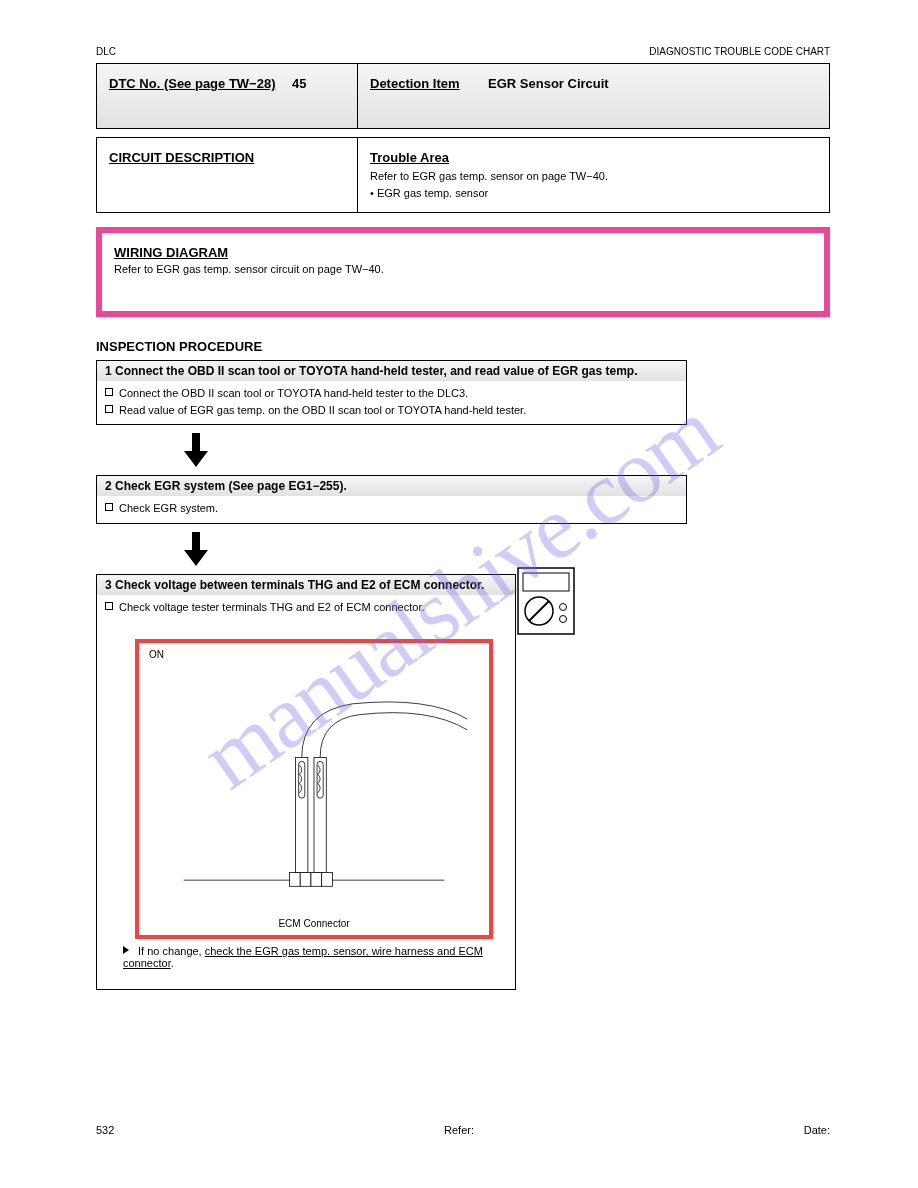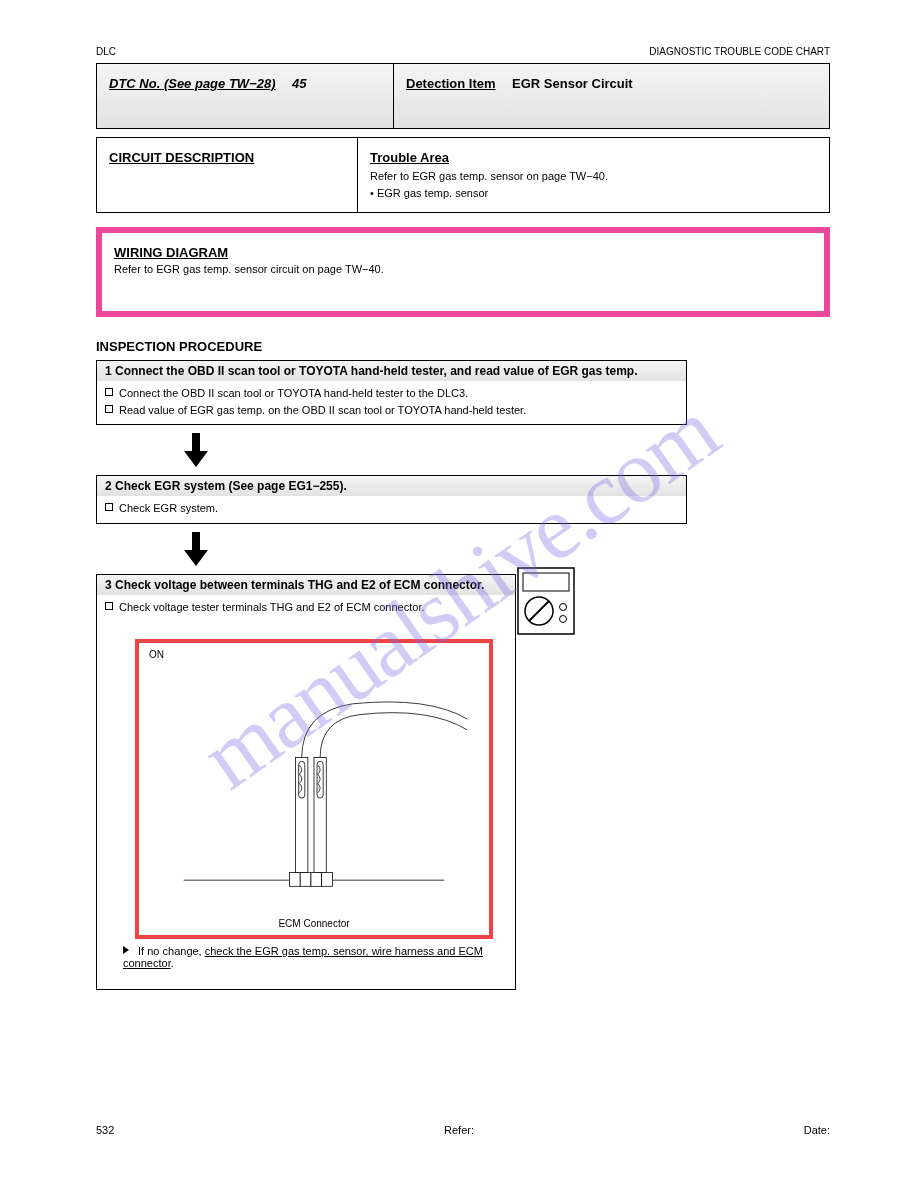--- a/index.html
+++ b/index.html
@@ -23,23 +23,22 @@
     font-size: 10px;
     color: #000;
     margin-bottom: 6px;
   }
   .table1 {
     border: 1px solid #000;
     display: flex;
     width: 100%;
   }
   .table1 .left {
-    width: 297px;
+    width: 261px;
     border-right: 1px solid #000;
-    font-style: italic;
   }
   .table1 .right { flex: 1; }
   .gradrow {
     background: linear-gradient(to bottom, #f5f5f5 0%, #e2e2e2 100%);
     padding: 10px 12px 36px 12px;
   }
   .gradrow .lab {
     font-size: 13px;
     font-weight: bold;
     display: inline-block;
@@ -178,21 +177,21 @@
     <span>DIAGNOSTIC TROUBLE CODE CHART</span>
   </div>
 
   <div class="table1">
     <div class="left gradrow">
       <span class="lab underline">DTC No. (See page TW−28)</span>
       <span class="lab" style="margin-left:12px">45</span>
     </div>
     <div class="right gradrow">
       <span class="lab underline">Detection Item</span>
-      <span class="lab" style="margin-left:12px">EGR Sensor Circuit</span>
+      <span class="lab" style="margin-left:24px">EGR Sensor Circuit</span>
     </div>
   </div>
 
   <div class="table2">
     <div class="left">
       <span class="labbig">CIRCUIT DESCRIPTION</span>
     </div>
     <div class="right">
       <div><span class="labbig">Trouble Area</span></div>
       <div class="tiny">Refer to EGR gas temp. sensor on page TW−40.</div>

